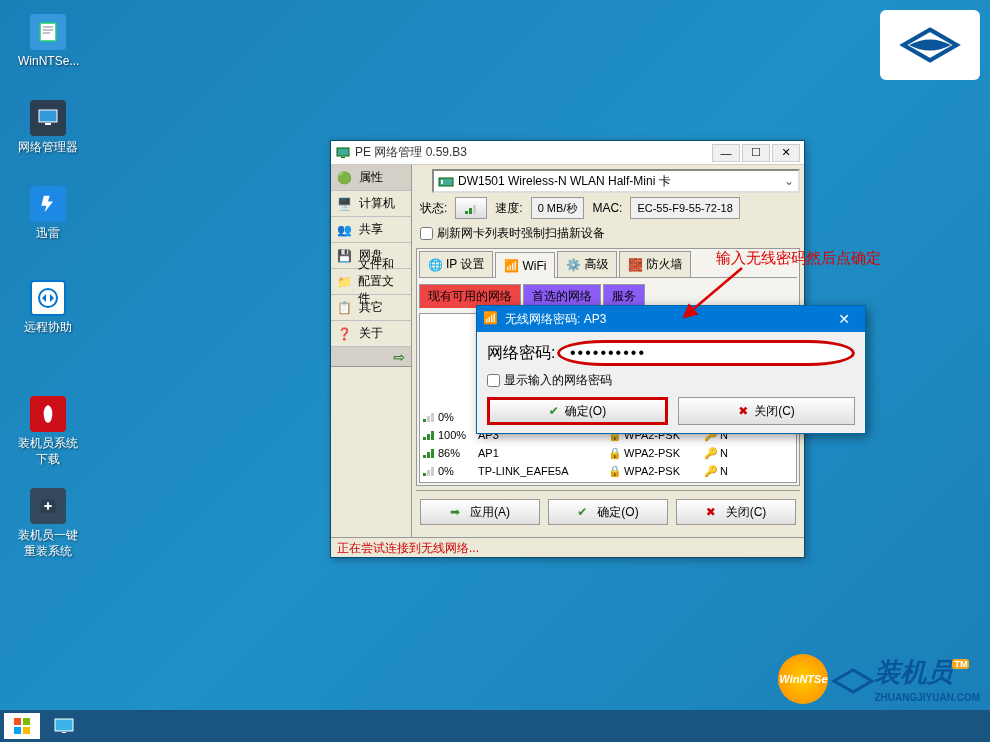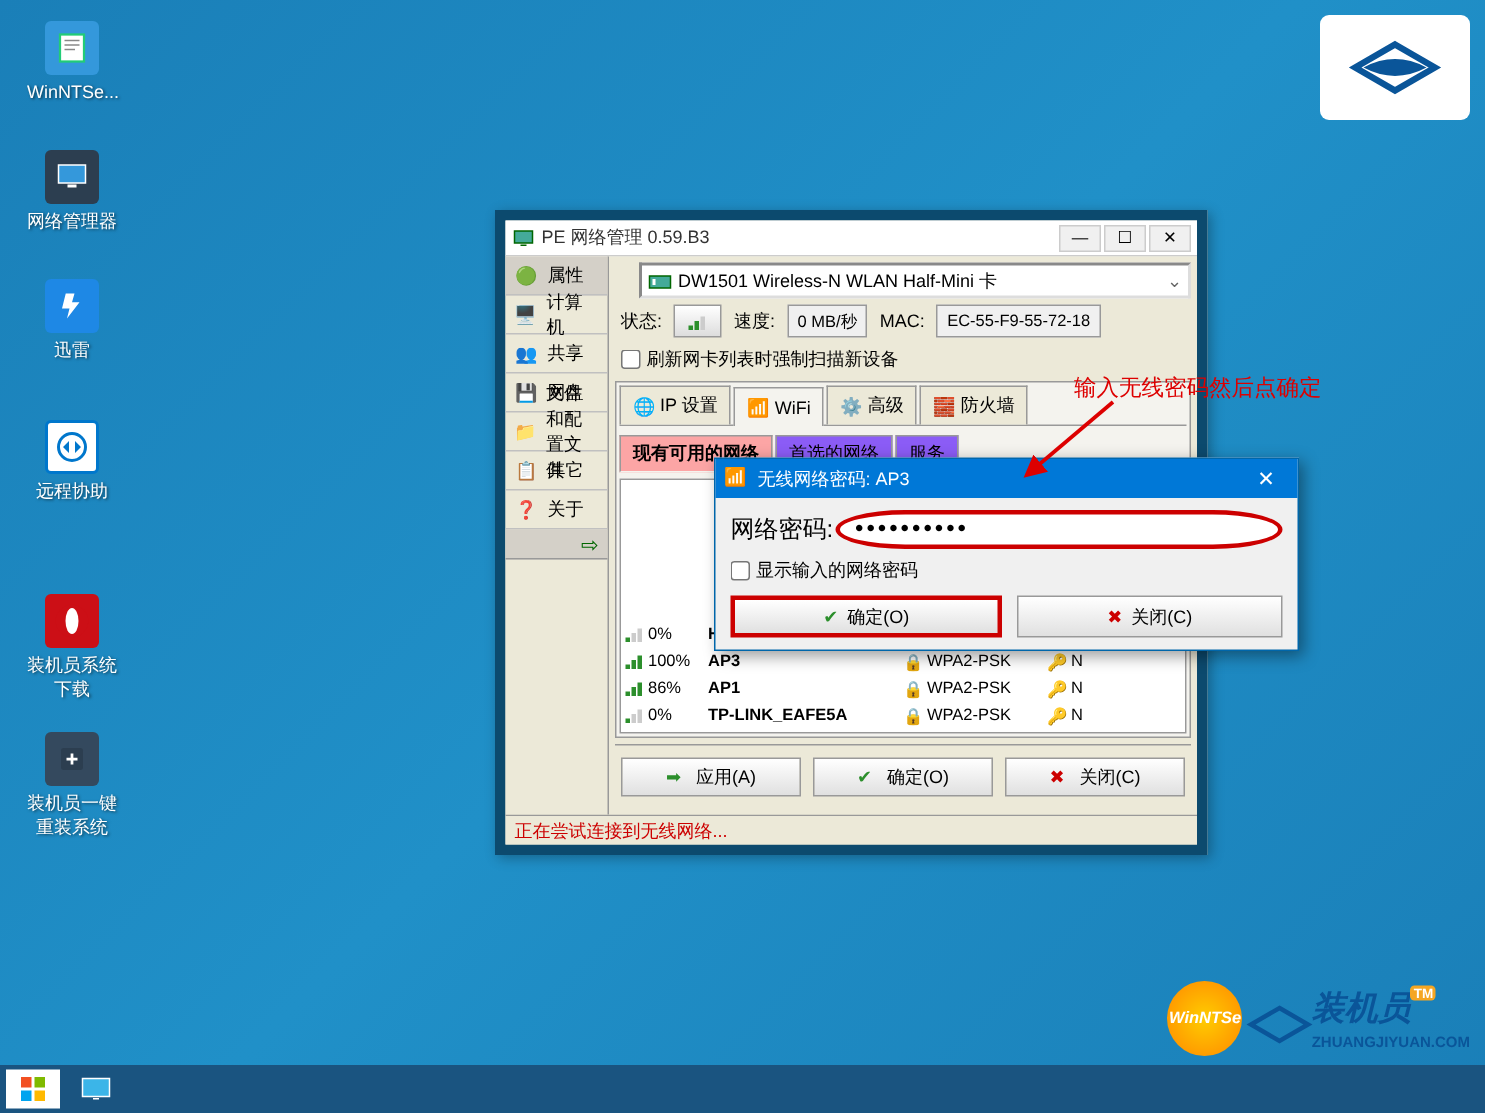--- a/index.html
+++ b/index.html
@@ -15,21 +15,21 @@
 .ico-thunder { background: #1e88e5; border-radius: 8px; }
 .ico-teamviewer { background: #fff; border-radius: 50%; border: 2px solid #0077cc; }
 .ico-opera { background: #cc0f16; border-radius: 50%; }
 .ico-tool { background: #34495e; border-radius: 6px; }
 
 
 .top-logo { position: absolute; top: 10px; right: 10px; width: 100px; height: 70px; background: #fff; border-radius: 6px; display: flex; align-items: center; justify-content: center; }
 .top-logo svg { width: 70px; height: 50px; }
 
 
-.window { position: absolute; left: 330px; top: 140px; width: 475px; background: #ece9d8; border: 7px solid #0c4a6e; box-shadow: 2px 2px 8px rgba(0,0,0,0.3); }
+.window { position: absolute; left: 330px; top: 140px; width: 475px; background: #ece9d8; border: 1px solid #0c4a6e; box-shadow: 2px 2px 8px rgba(0,0,0,0.3); }
 .titlebar { height: 24px; background: #fff; border-bottom: 1px solid #ccc; display: flex; align-items: center; padding: 0 4px; }
 .titlebar .icon { width: 16px; height: 16px; margin-right: 4px; }
 .titlebar .title { flex: 1; font-size: 12px; color: #333; }
 .titlebar .winbtn { width: 28px; height: 18px; border: 1px solid #ccc; background: #f0f0f0; margin-left: 2px; display: flex; align-items: center; justify-content: center; font-size: 11px; cursor: pointer; }
 
 .window-body { display: flex; }
 .sidebar { width: 130px; background: #ece9d8; border-right: 1px solid #999; }
 .sidebar-item { height: 26px; display: flex; align-items: center; padding: 0 6px; border-bottom: 1px solid #c0c0c0; cursor: pointer; font-size: 12px; }
 .sidebar-item.sel { background: #d4d0c8; }
 .sidebar-item .sico { width: 16px; height: 16px; margin-right: 6px; display: inline-flex; align-items: center; justify-content: center; }
@@ -49,27 +49,27 @@
 .checkbox-row input { margin-right: 4px; }
 
 .tab-area { border: 1px solid #999; background: #f4f3ee; padding: 2px; }
 .tabs { display: flex; border-bottom: 1px solid #999; }
 .tab { padding: 4px 8px; border: 1px solid #999; border-bottom: none; background: #ece9d8; margin-right: 2px; font-size: 12px; cursor: pointer; display: flex; align-items: center; gap: 4px; }
 .tab.active { background: #f4f3ee; position: relative; top: 1px; }
 .tab .tico { width: 14px; height: 14px; }
 
 .inner-tabs { display: flex; margin-top: 6px; }
 .inner-tab { padding: 3px 8px; border: 1px solid #999; background: #8b5cf6; margin-right: 2px; font-size: 12px; cursor: pointer; }
-.inner-tab.active { background: #fca5a5; border-bottom-color: #f4f3ee; font-weight: bold; }
+.inner-tab.active { background: #ef4444; border-bottom-color: #f4f3ee; }
 
 .network-list { border: 1px solid #999; background: #fff; margin-top: 4px; height: 170px; overflow: hidden; position: relative; }
 .net-row { display: flex; align-items: center; height: 18px; font-size: 11px; padding: 0 2px; }
 .net-row .sig { width: 16px; display: flex; align-items: center; }
 .net-row .pct { width: 40px; }
-.net-row .ssid { width: 130px; font-weight: bold; }
+.net-row .ssid { width: 130px; }
 .net-row .lock { width: 16px; color: #d4a017; }
 .net-row .sec { width: 80px; }
 .net-row .key { width: 16px; color: #888; }
 .net-row .flag { width: 20px; }
 
 .bottom-buttons { display: flex; justify-content: flex-end; gap: 8px; padding: 8px 4px; border-top: 1px solid #999; margin-top: 4px; }
 .action-btn { width: 120px; height: 26px; border: 1px solid #999; background: linear-gradient(#fff,#e0e0e0); display: flex; align-items: center; justify-content: center; gap: 6px; cursor: pointer; font-size: 12px; }
 .action-btn .bico { width: 14px; height: 14px; }
 
 .status-bar { height: 20px; background: #ece9d8; border-top: 1px solid #999; padding: 2px 6px; font-size: 12px; color: #c00; }
@@ -89,21 +89,21 @@
 .dlg-btn.primary { border: 3px solid #c00; }
 
 
 .annotation { position: absolute; left: 716px; top: 249px; color: #d00; font-size: 15px; font-family: SimSun; z-index: 20; }
 .arrow { position: absolute; left: 682px; top: 262px; z-index: 20; pointer-events: none; }
 
 
 .watermark-logo { position: absolute; right: 10px; bottom: 38px; display: flex; align-items: center; gap: 4px; }
 .wm-badge { width: 50px; height: 50px; background: radial-gradient(#ffcc00,#ff8800); border-radius: 50%; display: flex; align-items: center; justify-content: center; color: #fff; font-style: italic; font-weight: bold; font-size: 11px; }
 .wm-company { color: #0a5599; font-weight: bold; }
-.wm-company .big { font-size: 22px; font-style: italic; }
+.wm-company .big { font-size: 26px; font-style: italic; }
 .wm-company .small { font-size: 10px; }
 .wm-tm { color: #fff; background: #f5a623; border-radius: 3px; padding: 0 2px; font-size: 9px; position: relative; top: -14px; }
 
 
 .taskbar { position: absolute; left: 0; bottom: 0; width: 100%; height: 32px; background: #1a5480; display: flex; align-items: center; }
 .taskbar .start { width: 36px; height: 26px; margin-left: 4px; background: #fff; display: flex; align-items: center; justify-content: center; }
 .taskbar .tb-item { width: 40px; height: 26px; margin-left: 4px; display: flex; align-items: center; justify-content: center; }
 
 
 .sigbar .bar { fill: #ccc; }

